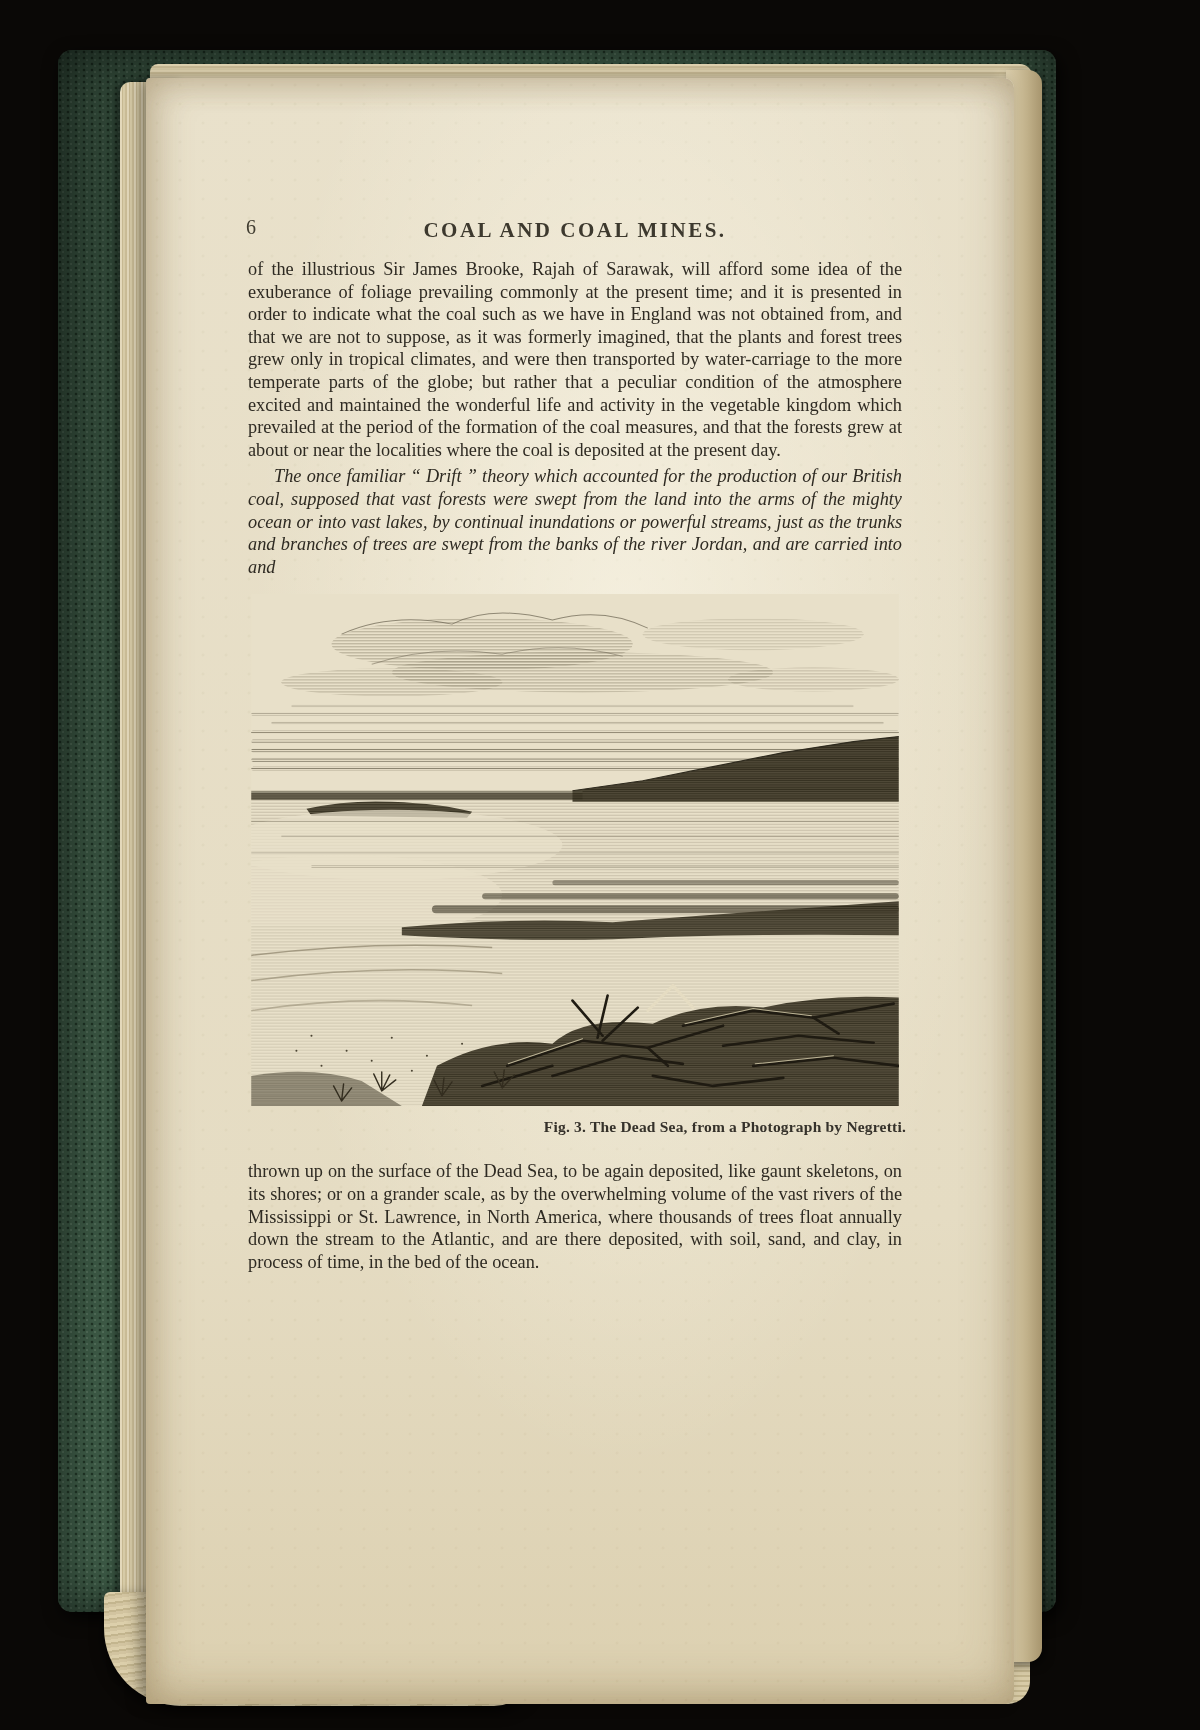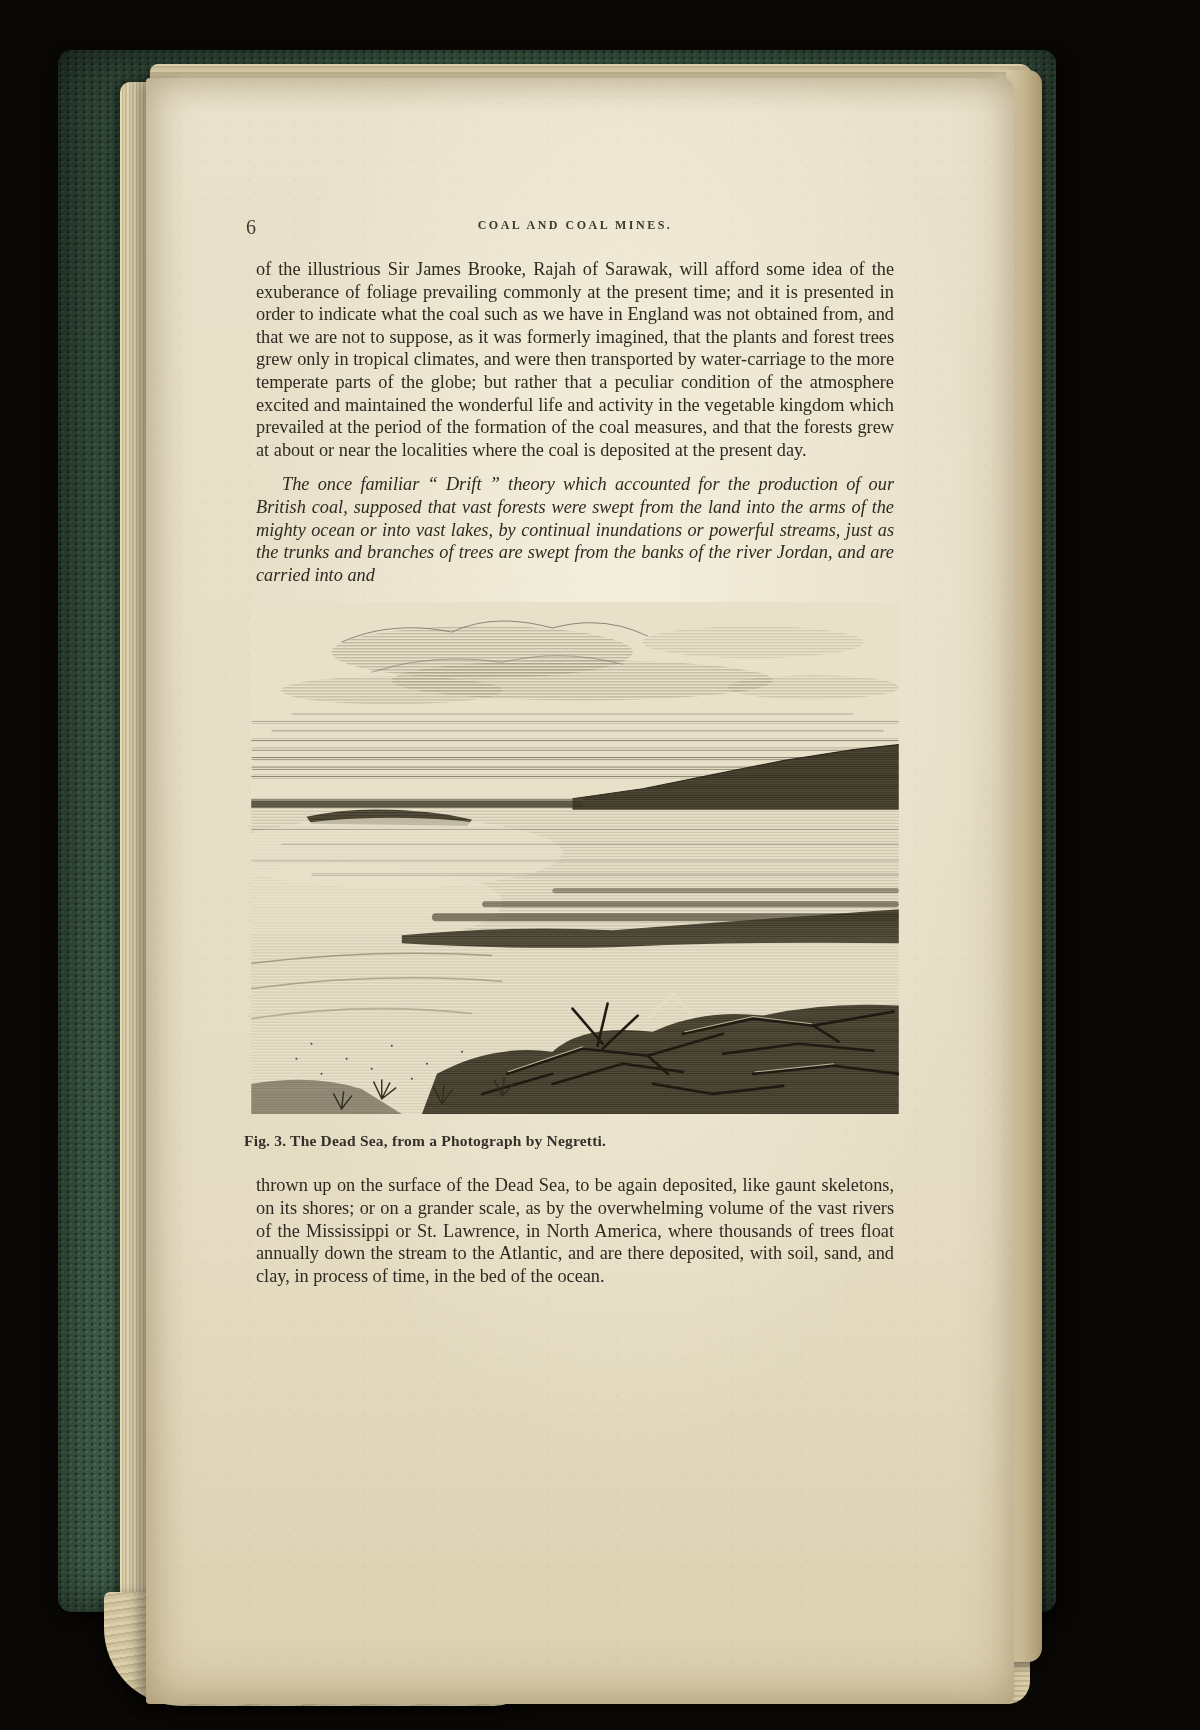--- a/index.html
+++ b/index.html
@@ -69,33 +69,33 @@
   .content{
     position:absolute;left:98px;top:136px;width:662px;
     color:#2f2b23;
   }
   .header-row{position:relative;height:30px;margin-bottom:14px;}
   .pagenum{
     position:absolute;left:2px;top:2px;font-size:20px;color:#413d31;
   }
   .runhead{
     position:absolute;left:40px;right:40px;top:4px;text-align:center;
-    font-size:12px;font-weight:bold;letter-spacing:2.5px;color:#3d392e;
+    font-size:21px;font-weight:bold;letter-spacing:2.5px;color:#3d392e;
   }
   p.body-par{
-    margin:12px;font-size:18.3px;line-height:22.6px;text-align:justify;
+    margin:4px;font-size:18.3px;line-height:22.6px;text-align:justify;
     color:#2e2a22;
   }
   p.indented{text-indent:26px;font-style:italic;}
   .figure-wrap{
     margin:16px auto 0 auto;width:648px;
   }
   .fig-caption{
-    text-align:left;font-size:15.5px;font-weight:bold;color:#35312a;
-    margin:14px 0 24px 0;letter-spacing:.2px;
+    text-align:right;font-size:15.5px;font-weight:bold;color:#35312a;
+    margin:8px 0 24px 0;letter-spacing:.2px;
   }
 </style>
 </head>
 <body>
 
 <div class="cover"></div>
 <div class="stack-top"></div>
 <div class="stack-left"></div>
 <div class="stack-bottom-left"></div>
 <div class="stack-bottom"></div>

